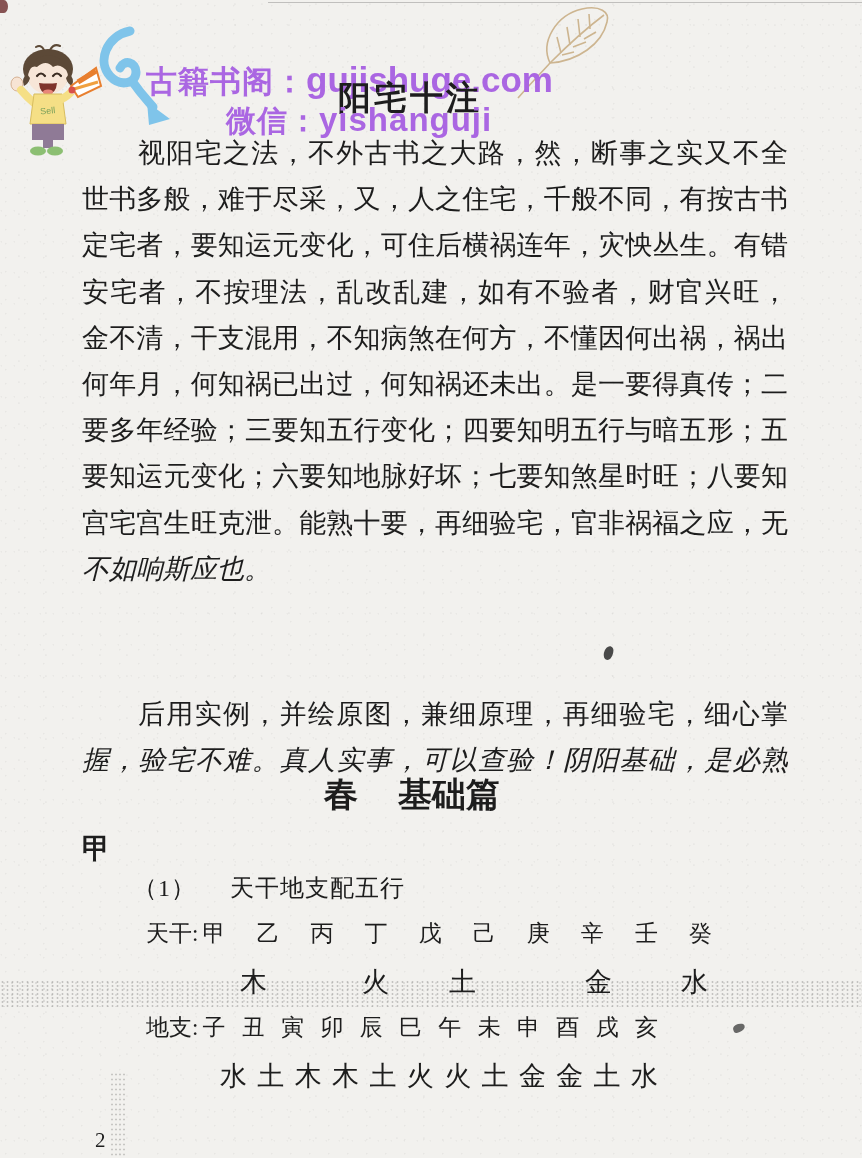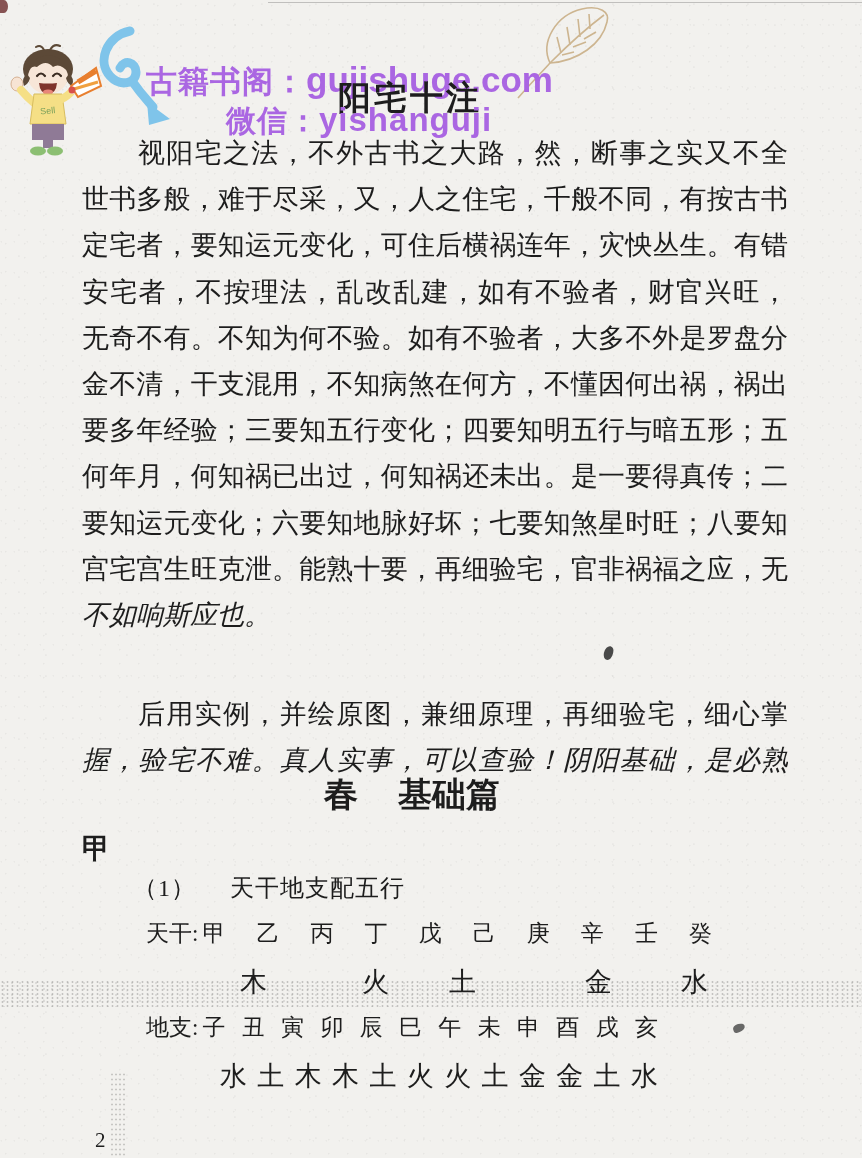--- a/index.html
+++ b/index.html
@@ -136,24 +136,23 @@
 
   <div class="abs wm wm2">
     <span>微信：</span><span class="domain">yishanguji</span>
   </div>
 
   <div class="abs para para1">
     <div class="jline indent">视阳宅之法，不外古书之大路，然，断事之实又不全明，</div>
     <div class="jline">世书多般，难于尽采，又，人之住宅，千般不同，有按古书</div>
     <div class="jline">定宅者，要知运元变化，可住后横祸连年，灾怏丛生。有错误</div>
     <div class="jline">安宅者，不按理法，乱改乱建，如有不验者，财官兴旺，</div>
-    <div class="jline">无奇不有。不知为何不验。如有不验者，大多不外是罗盘分</div>
     <div class="jline">金不清，干支混用，不知病煞在何方，不懂因何出祸，祸出</div>
+    <div class="jline">何年月，何知祸已出过，何知祸还未出。是一要得真传；二</div>
     <div class="jline">要多年经验；三要知五行变化；四要知明五行与暗五形；五</div>
-    <div class="jline">何年月，何知祸已出过，何知祸还未出。是一要得真传；二</div>
     <div class="jline">要知运元变化；六要知地脉好坏；七要知煞星时旺；八要知</div>
     <div class="jline">宫宅宫生旺克泄。能熟十要，再细验宅，官非祸福之应，无</div>
     <div class="jline short">不如响斯应也。</div>
   </div>
 
   <div class="abs para para2">
     <div class="jline indent">后用实例，并绘原图，兼细原理，再细验宅，细心掌</div>
     <div class="jline short">握，验宅不难。真人实事，可以查验！阴阳基础，是必熟看。</div>
   </div>
 

